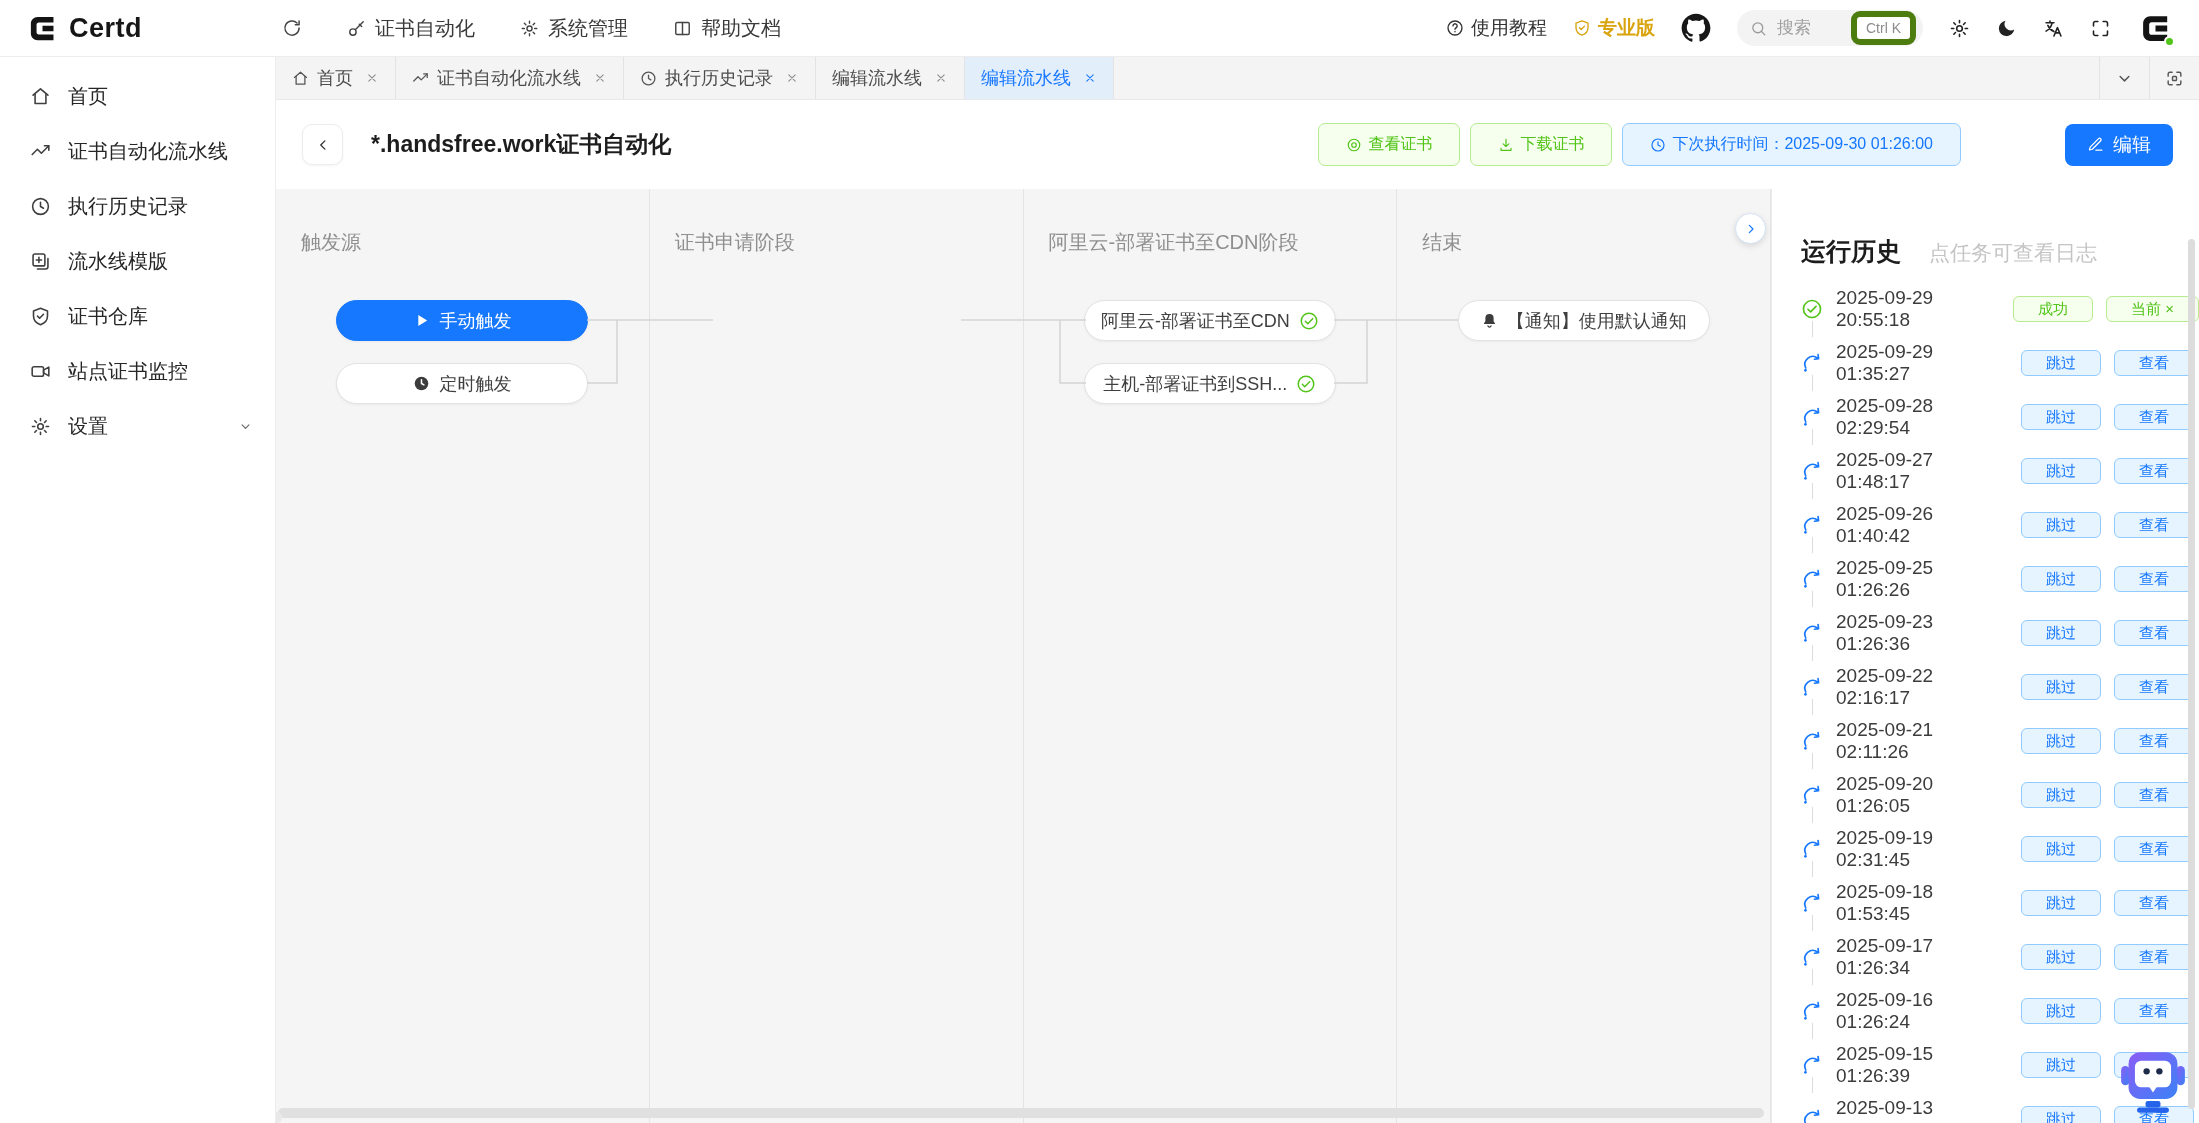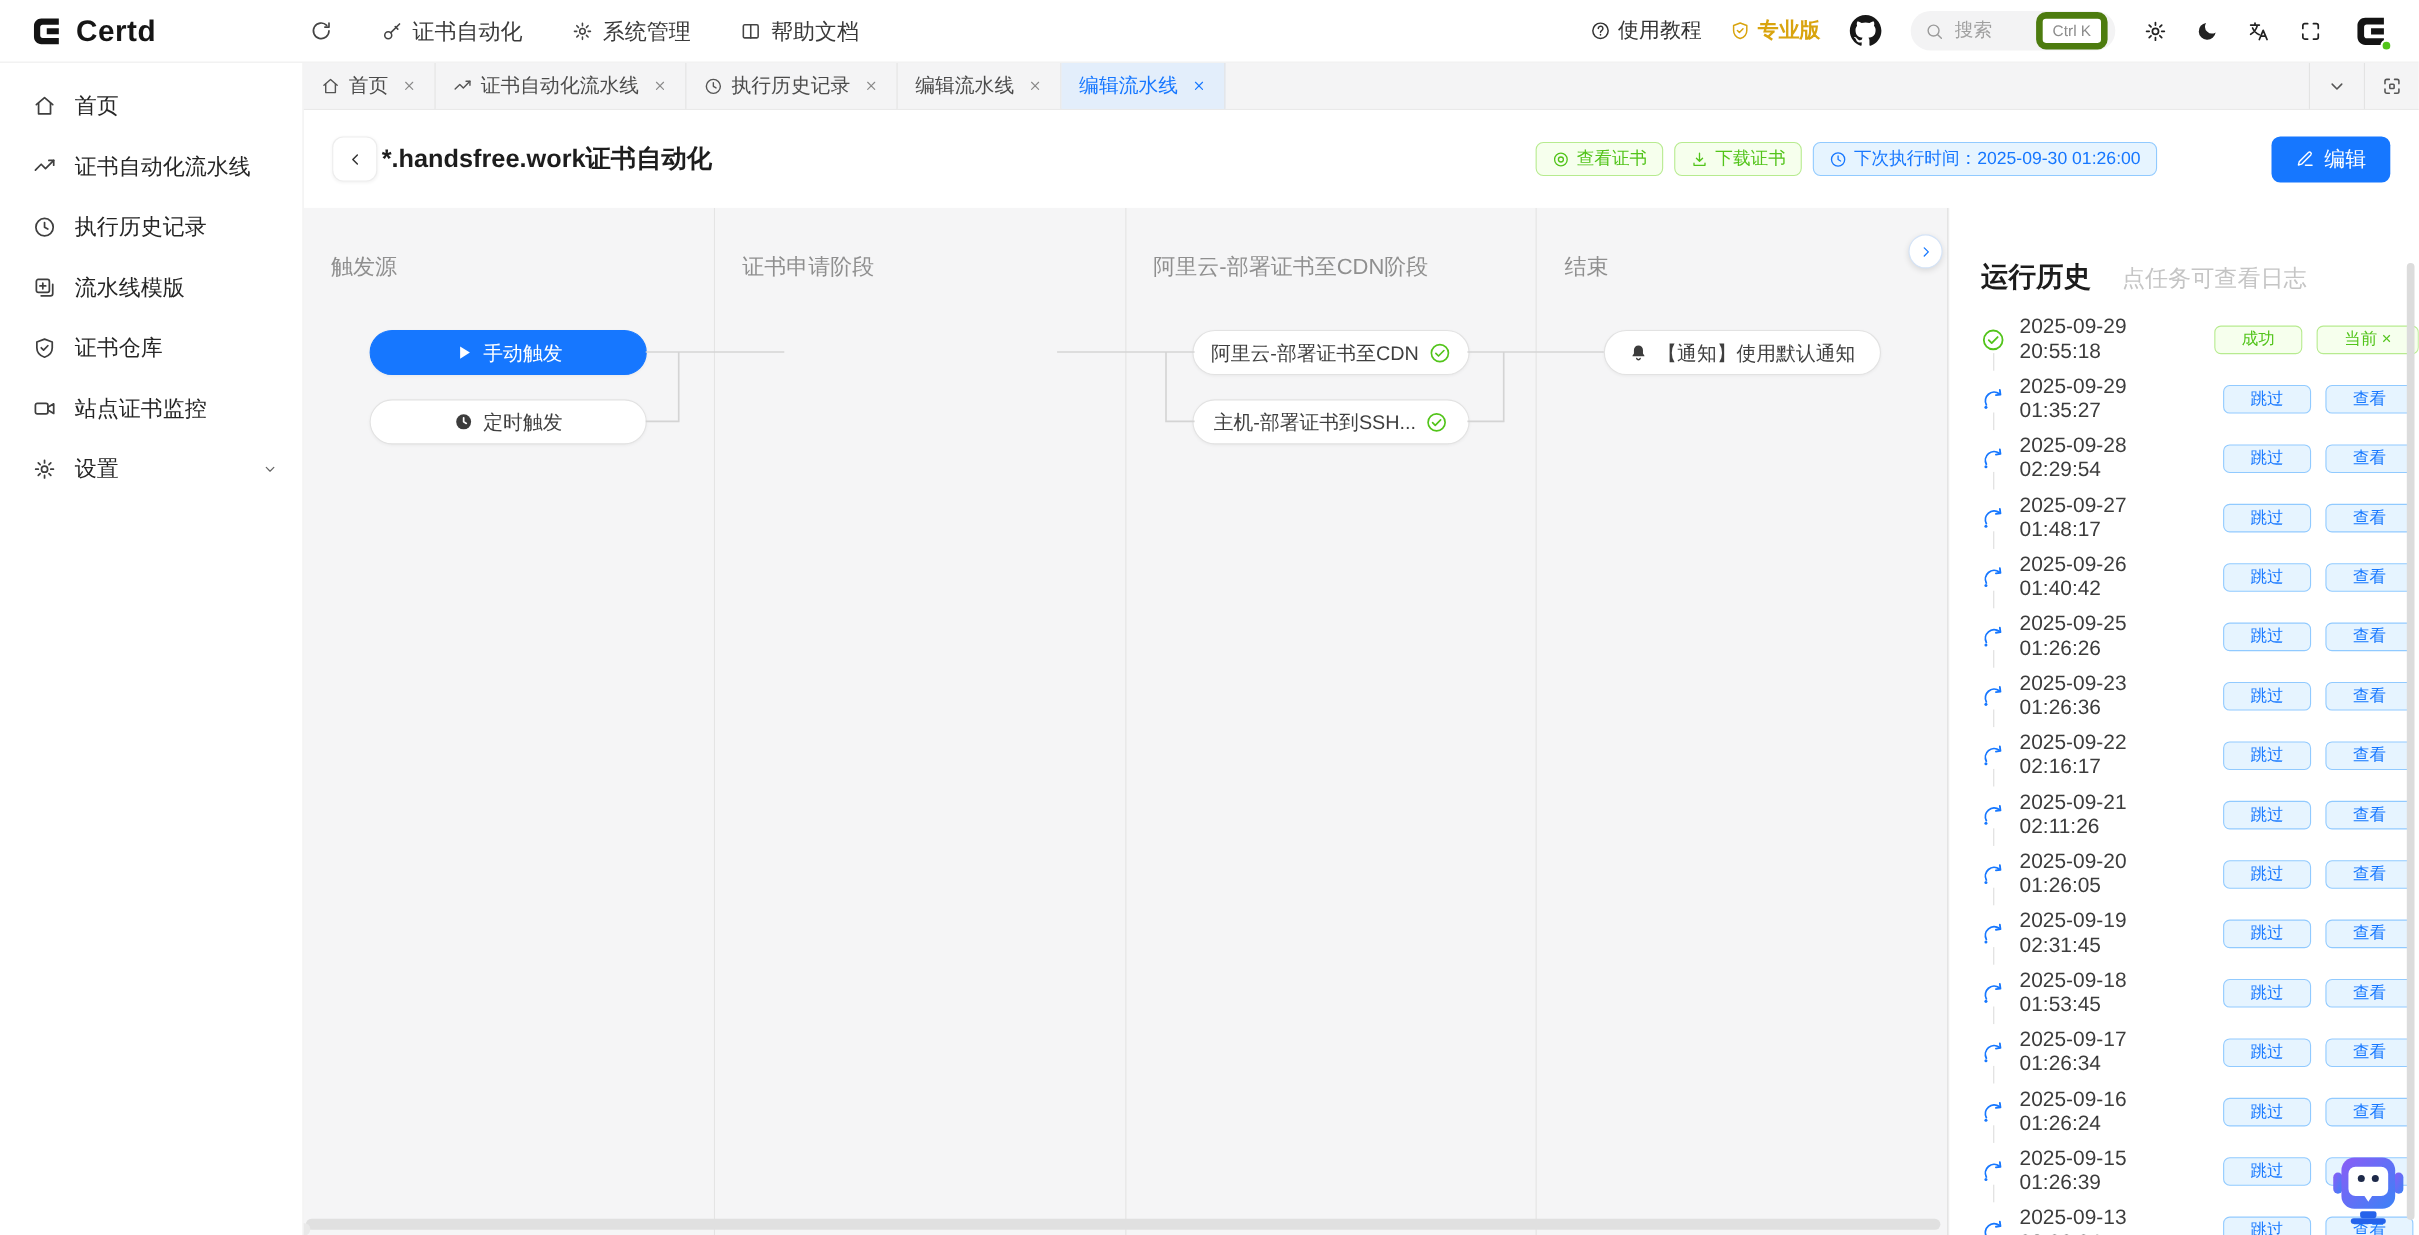--- a/index.html
+++ b/index.html
@@ -45,23 +45,23 @@
   .tab{display:flex;align-items:center;gap:8px;padding:0 16px;font-size:18px;color:#4c4c4c;border-right:1px solid #e3e3e3;cursor:pointer;white-space:nowrap}
   .tab .tab-ic{font-size:17px;color:#555}
   .tab-close{font-size:14px;color:#8a8a8a;margin-left:4px;cursor:pointer}
   .tab.v-active{background:#e3eefb;color:var(--accent,#1677ff)}
   .tab.v-active .tab-close{color:var(--accent,#1677ff)}
   .tab-actions{margin-left:auto;display:flex}
   .tab-act{width:49px;display:flex;align-items:center;justify-content:center;border-left:1px solid #e3e3e3;font-size:19px;color:#555;cursor:pointer}
 
   .titlebar{height:89px;background:#fff;display:flex;align-items:center;padding:0 26px;box-sizing:border-box}
   .back-btn{width:41px;height:41px;border-radius:10px;border:1px solid #ededed;background:#fff;display:flex;align-items:center;justify-content:center;font-size:18px;color:#333;box-shadow:0 1px 3px rgba(0,0,0,.05);cursor:pointer}
-  .page-title{font-size:23px;font-weight:700;color:#1d1d1d;margin:0 0 0 4px}
+  .page-title{font-size:23px;font-weight:700;color:#1d1d1d;margin:0 0 0 28px}
   .tb-right{margin-left:auto;display:flex;align-items:center;gap:10px}
-  .badge{display:inline-flex;align-items:center;gap:6px;height:31px;padding:0 14px;border-radius:7px;font-size:16px;border:1px solid;box-sizing:border-box;cursor:pointer;white-space:nowrap}
+  .badge{display:inline-flex;align-items:center;gap:6px;height:43px;padding:0 27px;border-radius:7px;font-size:16px;border:1px solid;box-sizing:border-box;cursor:pointer;white-space:nowrap}
   .badge .ic{font-size:16px}
   .badge.green{color:var(--success,#52c41a);border-color:#b7eb8f;background:#f6ffed}
   .badge.blue{color:var(--accent,#1677ff);border-color:#91caff;background:#e6f4ff}
   .edit-btn{margin-left:104px;height:42px;padding:0 22px;border:none;border-radius:8px;background:var(--accent,#1677ff);color:#fff;font-size:19px;font-family:inherit;display:inline-flex;align-items:center;gap:9px;cursor:pointer}
   .edit-btn .ic{font-size:17px}
 
   .content{position:absolute;top:132px;left:0;right:0;bottom:0;display:flex}
 
   
   .canvas{flex:1;position:relative;background:#f5f5f6;display:flex;overflow:hidden}

